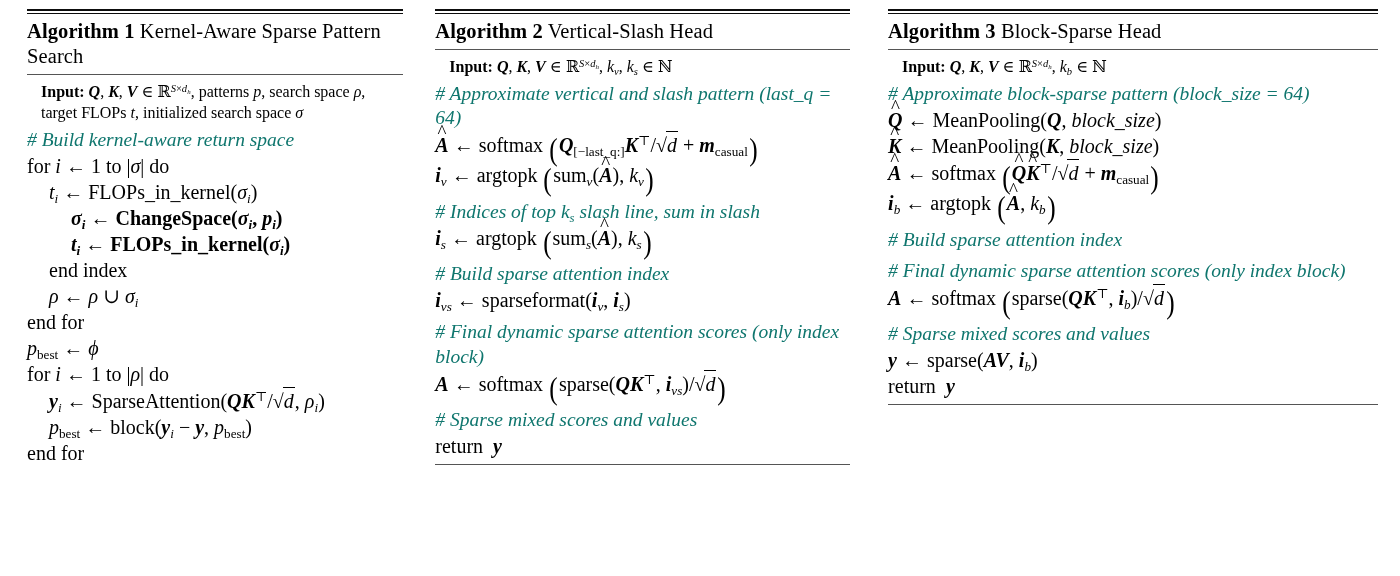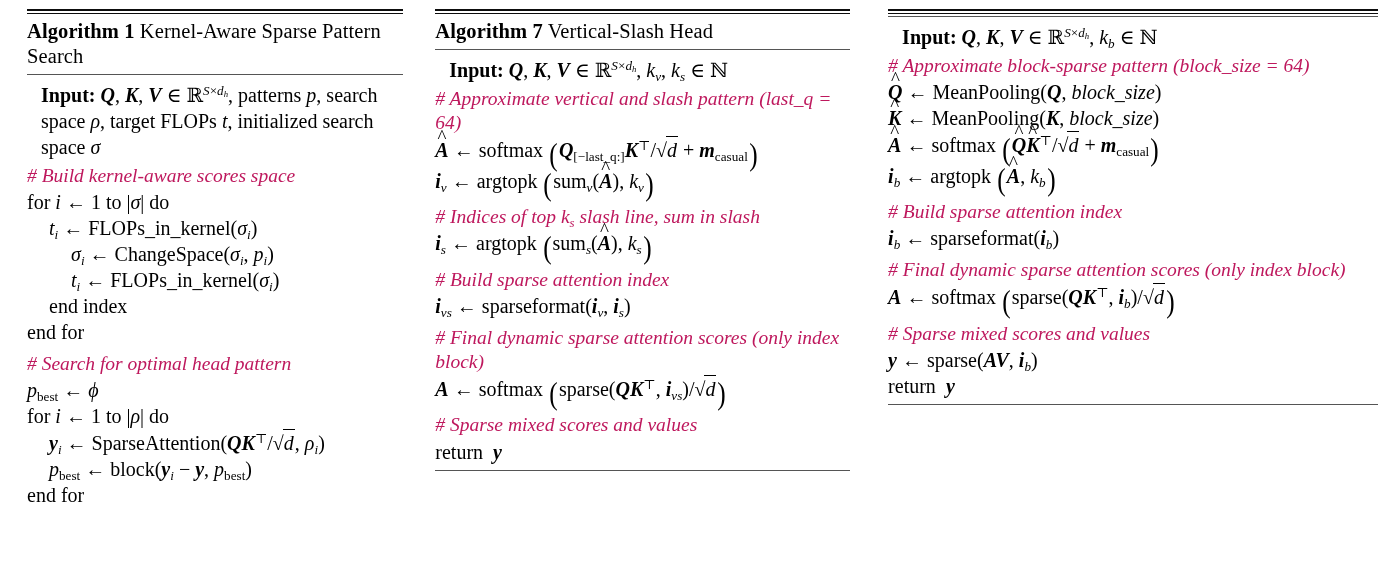--- a/index.html
+++ b/index.html
@@ -54,45 +54,45 @@
     padding: 5px 0 3px 0;
     letter-spacing: 0.1px;
   }
   .title .kw { font-weight: bold; }
 
   
   .body {
     padding-top: 7px;
   }
   .input-line {
-    font-size: 20px;
+    font-size: 16px;
     font-weight: bold;
     line-height: 1.30;
     padding-left: 14px;
     text-indent: 0;
     margin-bottom: 2px;
   }
   .input-line .norm { font-weight: normal; }
   .comment {
-    color: #be185d;
+    color: #0f766e;
     font-style: italic;
     font-size: 19.5px;
     line-height: 1.24;
     margin-top: 7px;
     margin-bottom: 1px;
   }
   .comment.first { margin-top: 4px; }
   .code {
     font-size: 20px;
     line-height: 1.30;
   }
   .code.b { font-weight: normal; }
   .ind0 { padding-left: 0px; }
   .ind1 { padding-left: 22px; }
-  .ind2 { padding-left: 44px; }
+  .ind2 { padding-left: 44px; font-weight: bold; }
 
   
   .mi { font-style: italic; }
   .mbu { font-weight: bold; font-style: italic; }
   .up { font-style: normal; }
   .bb { font-family: "DejaVu Serif", serif; font-style: normal; }
   sub, sup {
     font-size: 0.66em;
     line-height: 0;
   }
@@ -149,57 +149,57 @@
     </div>
     <div class="rule-mid"></div>
 
     <div class="body">
 
       <div class="input-line">
         <span>Input:</span>
         <span class="norm"><span class="mbu">Q</span>,&nbsp;<span class="mbu">K</span>,&nbsp;<span class="mbu">V</span> <span class="up">∈</span> <span class="bb">ℝ</span><sup><span class="mi">S</span>×<span class="mi">d</span><sub><span class="mi">h</span></sub></sup>, patterns <span class="mi">p</span>, search space <span class="mi">ρ</span>, target FLOPs <span class="mi">t</span>, initialized search space <span class="mi">σ</span></span>
       </div>
 
-      <div class="comment first"># Build kernel-aware scores space</div>
+      <div class="comment first"># Build kernel-aware return space</div>
 
       <div class="code ind0"><span class="code b">for</span> <span class="mi">i</span> <span class="arrow">←</span> 1 <span class="up">to</span> |<span class="mi">σ</span>| <span class="code b">do</span></div>
 
       <div class="code ind1"><span class="mi">t</span><sub><span class="mi">i</span></sub> <span class="arrow">←</span> <span class="up">FLOPs_in_kernel(</span><span class="mi">σ</span><sub><span class="mi">i</span></sub><span class="up">)</span></div>
 
 
       <div class="code ind2"><span class="mi">σ</span><sub><span class="mi">i</span></sub> <span class="arrow">←</span> <span class="up">ChangeSpace(</span><span class="mi">σ</span><sub><span class="mi">i</span></sub><span class="up">,</span> <span class="mi">p</span><sub><span class="mi">i</span></sub><span class="up">)</span></div>
 
       <div class="code ind2"><span class="mi">t</span><sub><span class="mi">i</span></sub> <span class="arrow">←</span> <span class="up">FLOPs_in_kernel(</span><span class="mi">σ</span><sub><span class="mi">i</span></sub><span class="up">)</span></div>
 
       <div class="code ind1 b">end index</div>
 
+      <div class="code ind1"><span class="mi">ρ</span> <span class="arrow">←</span> <span class="mi">ρ</span> <span class="up">∪</span> <span class="mi">σ</span><sub><span class="mi">i</span></sub></div>
 
       <div class="code ind0 b">end for</div>
 
-      <div class="comment"># Search for optimal head pattern</div>
 
       <div class="code ind0"><span class="mi">p</span><sub class="sub-up">best</sub> <span class="arrow">←</span> <span class="mi">ϕ</span></div>
 
 
       <div class="code ind0"><span class="code b">for</span> <span class="mi">i</span> <span class="arrow">←</span> 1 <span class="up">to</span> |<span class="mi">ρ</span>| <span class="code b">do</span></div>
 
       <div class="code ind1"><span class="mbu">y</span><sub><span class="mi">i</span></sub> <span class="arrow">←</span> <span class="up">SparseAttention(</span><span class="mbu">Q</span><span class="mbu">K</span><sup class="up">⊤</sup><span class="up">/</span><span class="sqrt"><span class="rad">√</span><span class="under"><span class="mi">d</span></span></span><span class="up">,</span> <span class="mi">ρ</span><sub><span class="mi">i</span></sub><span class="up">)</span></div>
 
       <div class="code ind1"><span class="mi">p</span><sub class="sub-up">best</sub> <span class="arrow">←</span> <span class="up">block(</span><span class="mbu">y</span><sub><span class="mi">i</span></sub> − <span class="mbu">y</span><span class="up">,</span> <span class="mi">p</span><sub class="sub-up">best</sub><span class="up">)</span></div>
 
       <div class="code ind0 b">end for</div>
 
     </div>
 
   </div>
 
   <div class="algo algo-2">
     <div class="rule-top"></div>
     <div class="title">
-      <span class="kw">Algorithm 7</span>
+      <span class="kw">Algorithm 2</span>
       <span>Vertical-Slash Head</span>
     </div>
     <div class="rule-mid"></div>
 
     <div class="body">
 
       <div class="input-line">
         <span>Input:</span>
         <span class="norm"><span class="mbu">Q</span>,&nbsp;<span class="mbu">K</span>,&nbsp;<span class="mbu">V</span> <span class="up">∈</span> <span class="bb">ℝ</span><sup><span class="mi">S</span>×<span class="mi">d</span><sub><span class="mi">h</span></sub></sup>, <span class="mi">k</span><sub><span class="mi">v</span></sub>, <span class="mi">k</span><sub><span class="mi">s</span></sub> <span class="up">∈</span> <span class="bb">ℕ</span></span>
       </div>
@@ -227,20 +227,24 @@
 
 
       <div class="code ind0"><span class="up">return</span>&nbsp; <span class="mbu">y</span></div>
 
     </div>
     <div class="rule-bottom"></div>
   </div>
 
   <div class="algo algo-3">
     <div class="rule-top"></div>
+    <div class="title">
+      <span class="kw">Algorithm 3</span>
+      <span>Block-Sparse Head</span>
+    </div>
     <div class="rule-mid"></div>
 
     <div class="body">
 
       <div class="input-line">
         <span>Input:</span>
         <span class="norm"><span class="mbu">Q</span>,&nbsp;<span class="mbu">K</span>,&nbsp;<span class="mbu">V</span> <span class="up">∈</span> <span class="bb">ℝ</span><sup><span class="mi">S</span>×<span class="mi">d</span><sub><span class="mi">h</span></sub></sup>, <span class="mi">k</span><sub><span class="mi">b</span></sub> <span class="up">∈</span> <span class="bb">ℕ</span></span>
       </div>
 
       <div class="comment first"># Approximate block-sparse pattern (block_size = 64)</div>
@@ -249,21 +253,20 @@
 
       <div class="code ind0"><span class="hat-wrap"><span class="hat">^</span><span class="mbu">K</span></span> <span class="arrow">←</span> <span class="up">MeanPooling(</span><span class="mbu">K</span><span class="up">,</span> <span class="mi">block_size</span><span class="up">)</span></div>
 
       <div class="code ind0"><span class="hat-wrap"><span class="hat">^</span><span class="mbu">A</span></span> <span class="arrow">←</span> <span class="up">softmax</span> <span class="big-paren">(</span><span class="hat-wrap"><span class="hat">^</span><span class="mbu">Q</span></span><span class="hat-wrap"><span class="hat">^</span><span class="mbu">K</span></span><sup class="up">⊤</sup><span class="up">/</span><span class="sqrt"><span class="rad">√</span><span class="under"><span class="mi">d</span></span></span> <span class="up">+</span> <span class="mbu">m</span><sub class="sub-up">casual</sub><span class="big-paren">)</span></div>
 
 
       <div class="code ind0"><span class="mbu">i</span><sub><span class="mi">b</span></sub> <span class="arrow">←</span> <span class="up">argtopk</span> <span class="big-paren">(</span><span class="hat-wrap"><span class="hat">^</span><span class="mbu">A</span></span><span class="up">,</span> <span class="mi">k</span><sub><span class="mi">b</span></sub><span class="big-paren">)</span></div>
 
       <div class="comment"># Build sparse attention index</div>
 
-      <div class="code ind0"><span class="mbu">i</span><sub><span class="mi">b</span></sub> <span class="arrow">←</span> <span class="up">sparseformat(</span><span class="mbu">i</span><sub><span class="mi">b</span></sub><span class="up">)</span></div>
 
       <div class="comment"># Final dynamic sparse attention scores (only index block)</div>
 
       <div class="code ind0"><span class="mbu">A</span> <span class="arrow">←</span> <span class="up">softmax</span> <span class="big-paren">(</span><span class="up">sparse(</span><span class="mbu">Q</span><span class="mbu">K</span><sup class="up">⊤</sup><span class="up">,</span> <span class="mbu">i</span><sub><span class="mi">b</span></sub><span class="up">)/</span><span class="sqrt"><span class="rad">√</span><span class="under"><span class="mi">d</span></span></span><span class="big-paren">)</span></div>
 
       <div class="comment"># Sparse mixed scores and values</div>
 
       <div class="code ind0"><span class="mbu">y</span> <span class="arrow">←</span> <span class="up">sparse(</span><span class="mbu">A</span><span class="mbu">V</span><span class="up">,</span> <span class="mbu">i</span><sub><span class="mi">b</span></sub><span class="up">)</span></div>
 
       <div class="code ind0"><span class="up">return</span>&nbsp; <span class="mbu">y</span></div>

